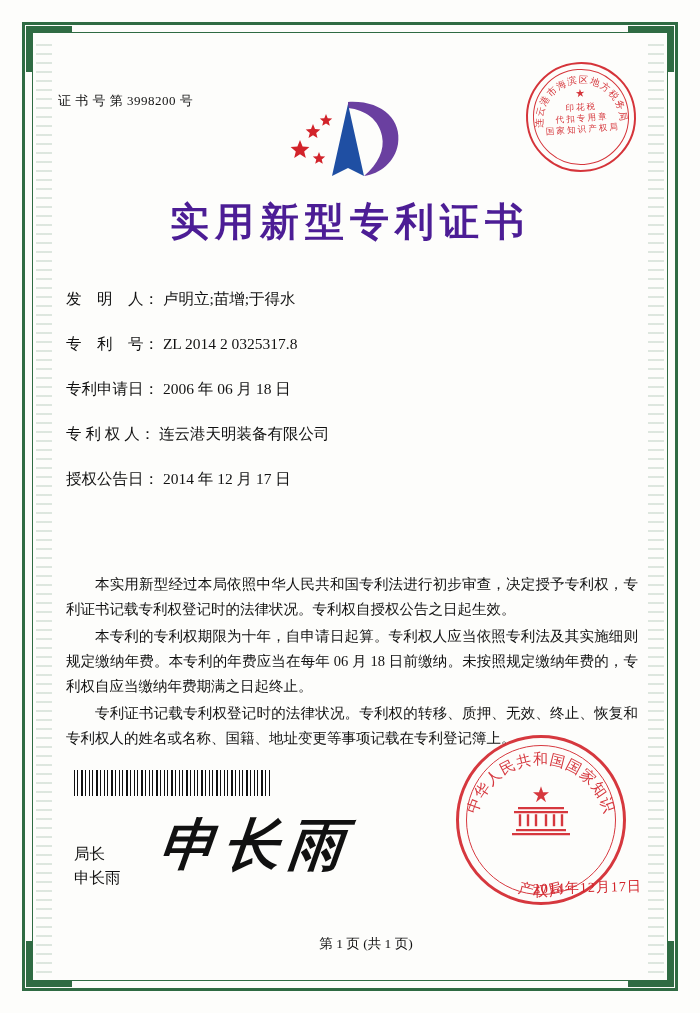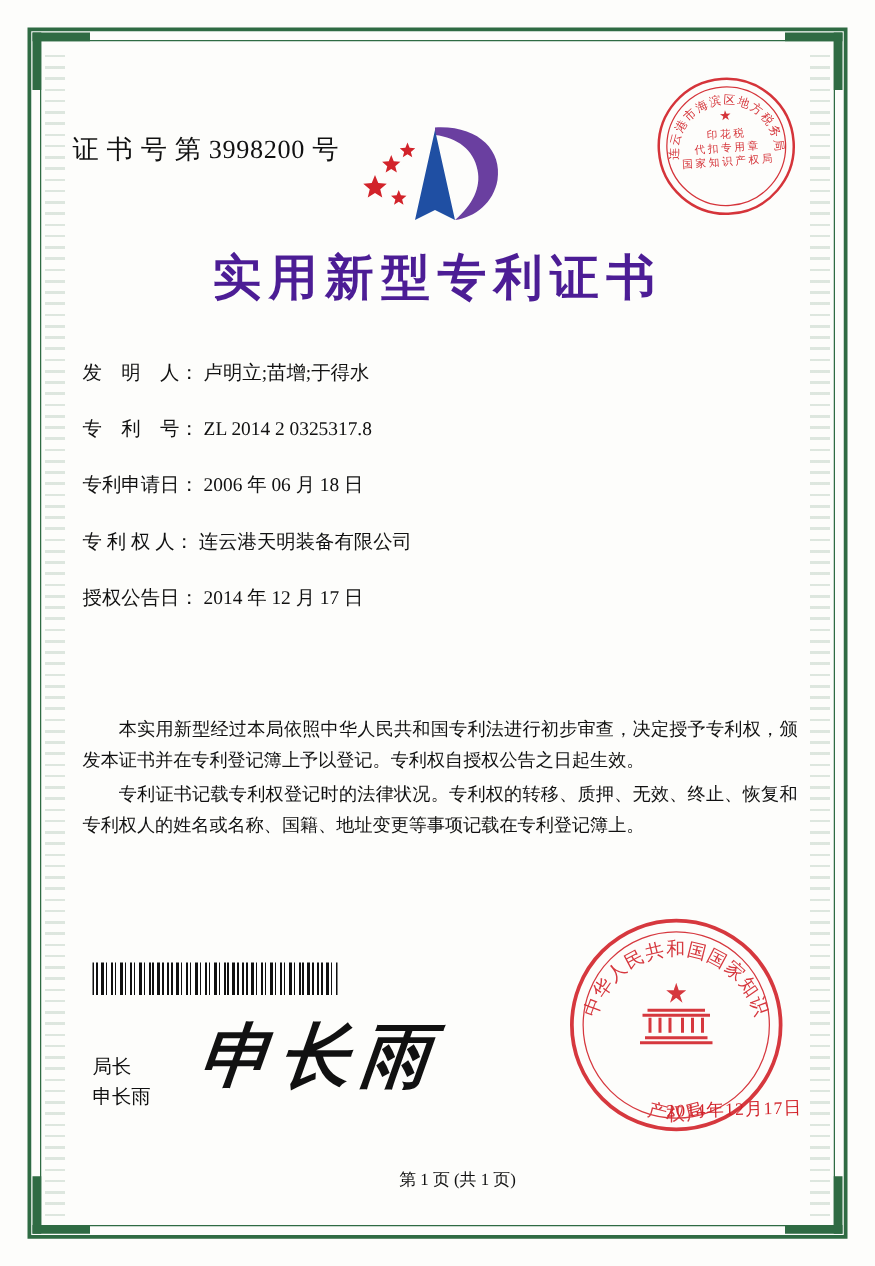--- a/index.html
+++ b/index.html
@@ -59,24 +59,23 @@
     background-image:
       repeating-linear-gradient(0deg, rgba(47,107,67,0.55) 0 2px, rgba(255,255,255,0) 2px 9px);
   }
   .side-pattern.left  { left: 36px; }
   .side-pattern.right { right: 36px; }
 
   
   #cert-number {
     position: absolute;
     left: 58px; top: 92px;
-    font-size: 21px;
+    font-size: 13px;
     letter-spacing: 0.5px;
     color: #111;
-    margin-top: 13px;
   }
 
   
   #logo-mark {
     position: absolute;
     left: 286px; top: 96px;
     width: 128px; height: 86px;
   }
 
   
@@ -311,21 +310,22 @@
       <span class="field-label">专 利 权 人：</span>
       <span class="field-value">连云港天明装备有限公司</span>
     </div>
     <div class="field-row">
       <span class="field-label">授权公告日：</span>
       <span class="field-value">2014 年 12 月 17 日</span>
     </div>
   </div>
 
   <div id="body-text">
-    <p>本实用新型经过本局依照中华人民共和国专利法进行初步审查，决定授予专利权，颁发本证书并在专利登记簿上予以登记。专利权自授权公告之日起生效。</p>
+    <p>本实用新型经过本局依照中华人民共和国专利法进行初步审查，决定授予专利权，专利证书记载专利权登记时的法律状况。专利权自授权公告之日起生效。</p>
+    <p>本专利的专利权期限为十年，自申请日起算。专利权人应当依照专利法及其实施细则规定缴纳年费。本专利的年费应当在每年 06 月 18 日前缴纳。未按照规定缴纳年费的，专利权自应当缴纳年费期满之日起终止。</p>
     <p>专利证书记载专利权登记时的法律状况。专利权的转移、质押、无效、终止、恢复和专利权人的姓名或名称、国籍、地址变更等事项记载在专利登记簿上。</p>
   </div>
 
   <div id="barcode"></div>
 
   <div id="signature-block">
     <div>局长</div>
     <div>申长雨</div>
   </div>
   <div id="signature-script">申长雨</div>

